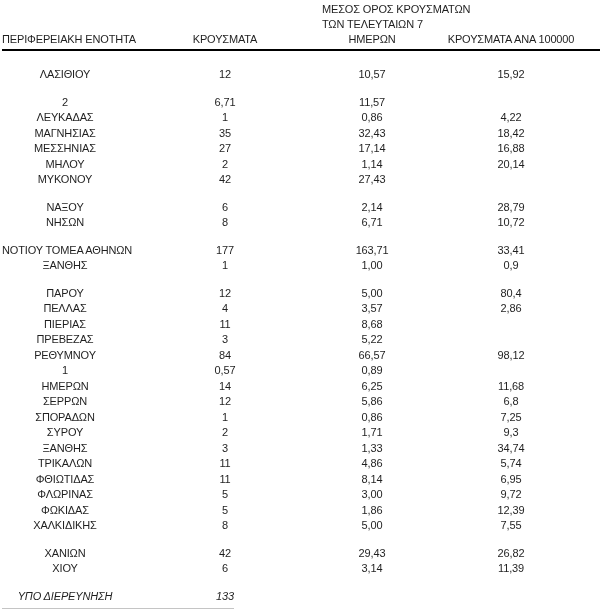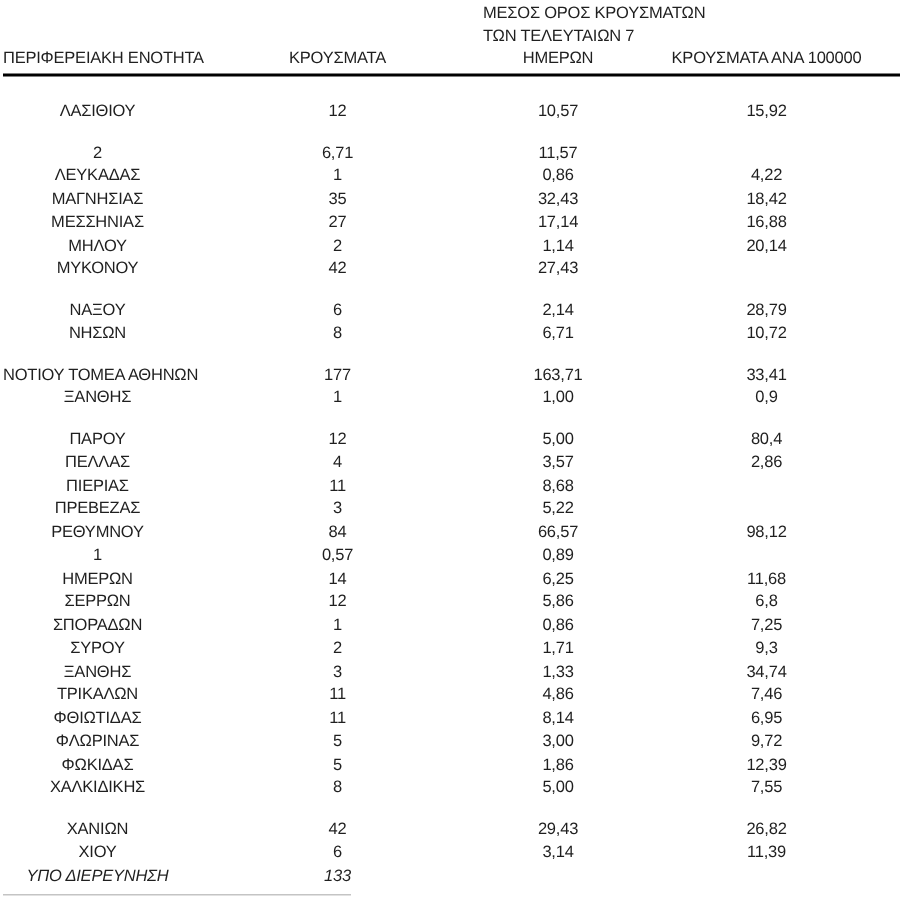--- a/index.html
+++ b/index.html
@@ -40,21 +40,21 @@
     white-space: nowrap;
   }
   .tbody { padding-top: 16px; }
   .row {
     display: grid;
     grid-template-columns: 126px 194px 100px 178px;
     line-height: 15.5px;
     height: 15.5px;
   }
   .row.gap-after { margin-bottom: 12px; }
-  .row.italic { font-style: italic; }
+  .row.italic { font-style: italic; margin-top: 12px; }
   .cell { text-align: center; white-space: nowrap; }
   .bottom-rule {
     width: 232px;
     border-top: 1px solid var(--bottom-rule);
     margin-top: 4px;
     height: 0;
   }
 </style>
 </head>
 <body>
@@ -227,21 +227,21 @@
     <div class="cell c1">ΞΑΝΘΗΣ</div>
     <div class="cell c2">3</div>
     <div class="cell c3">1,33</div>
     <div class="cell c4">34,74</div>
   </div>
 
   <div class="row">
     <div class="cell c1">ΤΡΙΚΑΛΩΝ</div>
     <div class="cell c2">11</div>
     <div class="cell c3">4,86</div>
-    <div class="cell c4">7,46</div>
+    <div class="cell c4">5,74</div>
   </div>
 
   <div class="row">
     <div class="cell c1">ΦΘΙΩΤΙΔΑΣ</div>
     <div class="cell c2">11</div>
     <div class="cell c3">8,14</div>
     <div class="cell c4">6,95</div>
   </div>
 
   <div class="row">

